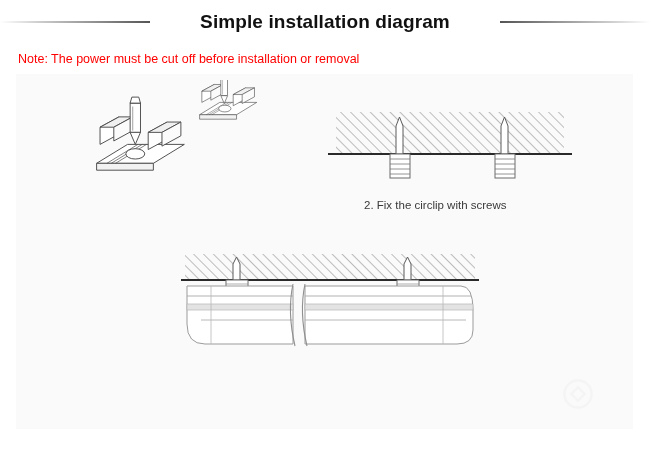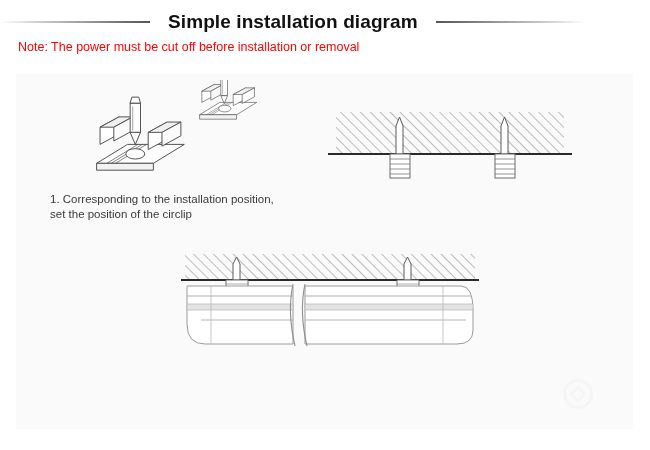--- a/index.html
+++ b/index.html
@@ -17,21 +17,21 @@
 
   
   #title-bar {
     position: absolute;
     left: 0;
     top: 6px;
     width: 650px;
     height: 32px;
     display: flex;
     align-items: center;
-    justify-content: flex-start;
+    justify-content: space-between;
   }
   .rule {
     height: 2px;
     width: 150px;
     flex: 0 0 auto;
   }
   .rule.left {
     background: linear-gradient(to right, #ffffff 0%, #cfcfcf 25%, #555555 100%);
     margin-right: 18px;
   }
@@ -44,21 +44,21 @@
     font-weight: bold;
     color: #111111;
     white-space: nowrap;
     letter-spacing: 0.1px;
   }
 
   
   #note-text {
     position: absolute;
     left: 18px;
-    top: 40px;
+    top: 52px;
     font-size: 12.5px;
     color: #ff0000;
     white-space: nowrap;
   }
 
   
   #content-panel {
     position: absolute;
     left: 16px;
     top: 74px;
@@ -148,22 +148,20 @@
       <use href="#clip-unit"></use>
       <use href="#screw-unit" x="48" y="-16"></use>
     </g>
 
     <g transform="translate(12,30) scale(0.86)">
       <use href="#clip-unit"></use>
       <use href="#screw-unit" x="49" y="-18"></use>
     </g>
   </svg>
 
-  <div class="caption" id="step1-caption">1. Corresponding to the installation position,
-set the position of the circlip</div>
 
   <svg class="figure" id="step2-figure" viewBox="0 0 260 85" width="260" height="85">
     <defs>
       <pattern id="hatch2" width="7" height="7" patternTransform="rotate(-45)" patternUnits="userSpaceOnUse">
         <line x1="0" y1="0" x2="0" y2="7" stroke="#9a9a9a" stroke-width="1.3"></line>
       </pattern>
     </defs>
 
     <rect x="20" y="4" width="228" height="42" fill="url(#hatch2)"></rect>
 
@@ -181,20 +179,21 @@
     <g>
       <path d="M185,46 L185,18 L188.5,9 L192,18 L192,46 Z" fill="#ffffff" stroke="#5a5a5a" stroke-width="1"></path>
       <rect x="179" y="46" width="20" height="24" fill="#ffffff" stroke="#6a6a6a" stroke-width="1"></rect>
       <line x1="179" y1="51" x2="199" y2="51" stroke="#7a7a7a" stroke-width="0.8"></line>
       <line x1="179" y1="56" x2="199" y2="56" stroke="#7a7a7a" stroke-width="0.8"></line>
       <line x1="179" y1="61" x2="199" y2="61" stroke="#7a7a7a" stroke-width="0.8"></line>
       <line x1="179" y1="66" x2="199" y2="66" stroke="#7a7a7a" stroke-width="0.8"></line>
     </g>
   </svg>
 
+  <div class="caption" id="step2-caption">2. Fix the circlip with screws</div>
 
   <svg class="figure" id="step3-figure" viewBox="0 0 320 100" width="320" height="100">
     <defs>
       <pattern id="hatch3" width="7" height="7" patternTransform="rotate(-45)" patternUnits="userSpaceOnUse">
         <line x1="0" y1="0" x2="0" y2="7" stroke="#9a9a9a" stroke-width="1.3"></line>
       </pattern>
     </defs>
 
     <rect x="14" y="2" width="290" height="26" fill="url(#hatch3)"></rect>
     <line x1="10" y1="28" x2="308" y2="28" stroke="#2a2a2a" stroke-width="1.8"></line>

